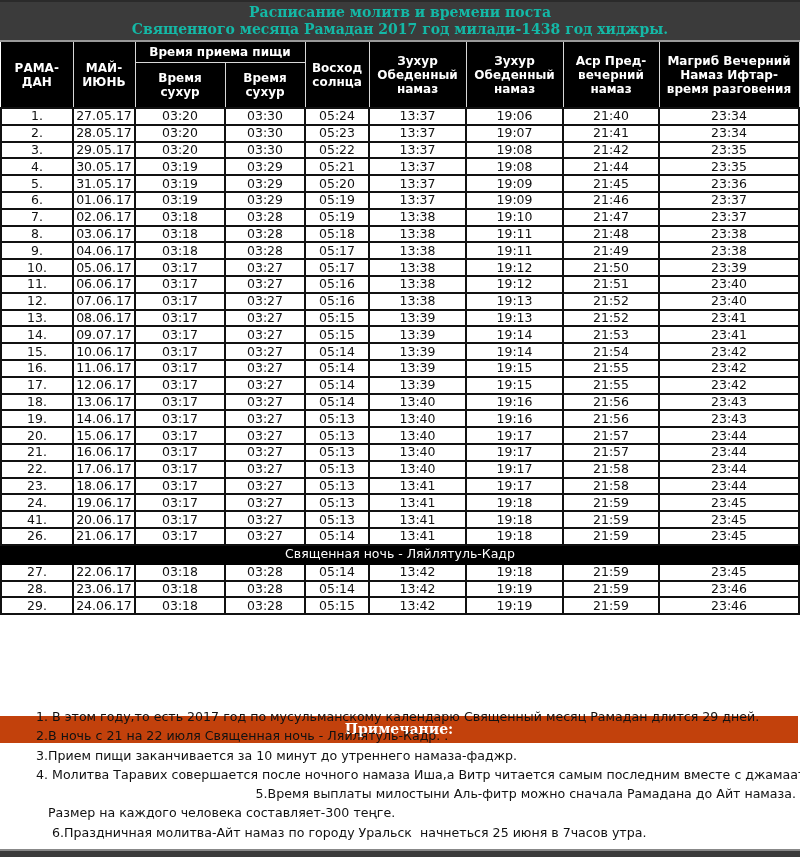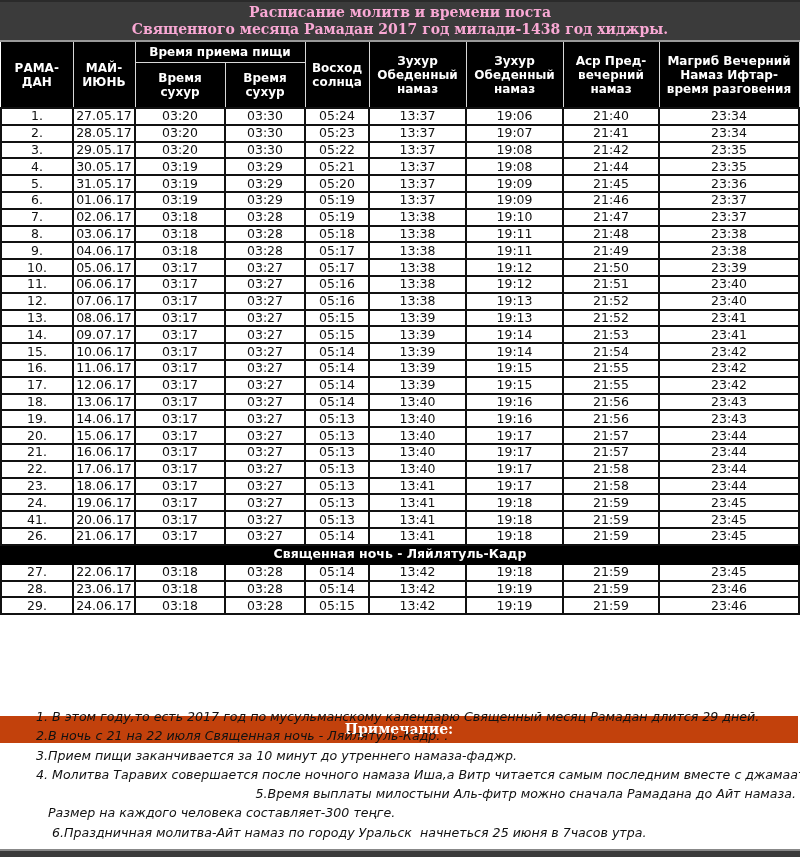--- a/index.html
+++ b/index.html
@@ -1,44 +1,44 @@
 <!DOCTYPE html>
 <html><head>
 <meta charset="utf-8">
 <style>
   html, body { margin: 0; padding: 0; background: #ffffff; }
   body { width: 800px; height: 857px; position: relative; overflow: hidden;
          font-family: "DejaVu Sans", sans-serif; color: #111; }
   .title-band { position: absolute; left: 0; top: 0; width: 800px; height: 42px;
                 background: #3b3b3b; border-top: 2px solid #2a2a2a; box-sizing: border-box;
-                border-bottom: 2px solid #9a9a9a; color: #f9a8d4; text-align: center;
+                border-bottom: 2px solid #9a9a9a; color: #14b8a6; text-align: center;
                 font-family: "DejaVu Serif", serif; font-weight: bold; font-size: 14px; line-height: 17px;
                 padding-top: 2px; }
   .title-band div { white-space: nowrap; }
   table.sched { position: absolute; left: 0; top: 42px; width: 798px; border-collapse: collapse;
                 table-layout: fixed; font-size: 12.5px; }
   table.sched col.c0 { width: 72px; } table.sched col.c1 { width: 62px; }
   table.sched col.c2 { width: 90px; } table.sched col.c3 { width: 80px; }
   table.sched col.c4 { width: 64px; } table.sched col.c5 { width: 97px; }
   table.sched col.c6 { width: 97px; } table.sched col.c7 { width: 96px; }
   table.sched col.c8 { width: 140px; }
   thead th { background: #000; color: #fff; font-weight: bold; font-size: 12px; line-height: 14px;
              border-left: 1px solid #d8d8d8; border-right: 1px solid #d8d8d8; padding: 0 2px; text-align: center; }
   thead th:first-child { border-left: none; }
   thead tr.h1 th { height: 20px; }
   thead tr.h2 th { height: 44px; border-top: 1px solid #f9a8d4; }
   th.group { border-bottom: 1px solid #d8d8d8; }
   tbody td { border: 2px solid #111; height: 14.8px; padding: 0; text-align: center;
              font-size: 12.5px; line-height: 14px; background: #fff; }
-  tr.special td { background: #000; color: #fff; font-weight: bold; font-size: 12.5px; height: 17px; border-color: #000; }
+  tr.special td { background: #000; color: #fff; font-weight: normal; font-size: 12.5px; height: 17px; border-color: #000; }
   .notes-head { position: absolute; left: 0; top: 716px; width: 798px; height: 27px; background: #c2410c;
                 color: #fff; text-align: center; font-family: "DejaVu Serif", serif; font-weight: bold;
                 font-size: 14px; line-height: 27px; }
   .notes { position: absolute; left: 36px; top: 707px; width: 760px; font-size: 12.6px; line-height: 19.3px; color: #111; }
-  .notes div { white-space: nowrap; font-style: italic; }
+  .notes div { white-space: nowrap; }
   .bottom-bar { position: absolute; left: 0; top: 849px; width: 800px; height: 8px; background: #3b3b3b;
                 border-top: 2px solid #888; box-sizing: border-box; }
 </style>
 </head>
 <body>
 
 <div class="title-band">
   <div>Расписание молитв и времени поста</div>
   <div>Священного месяца Рамадан 2017 год милади-1438 год хиджры.</div>
 </div>

